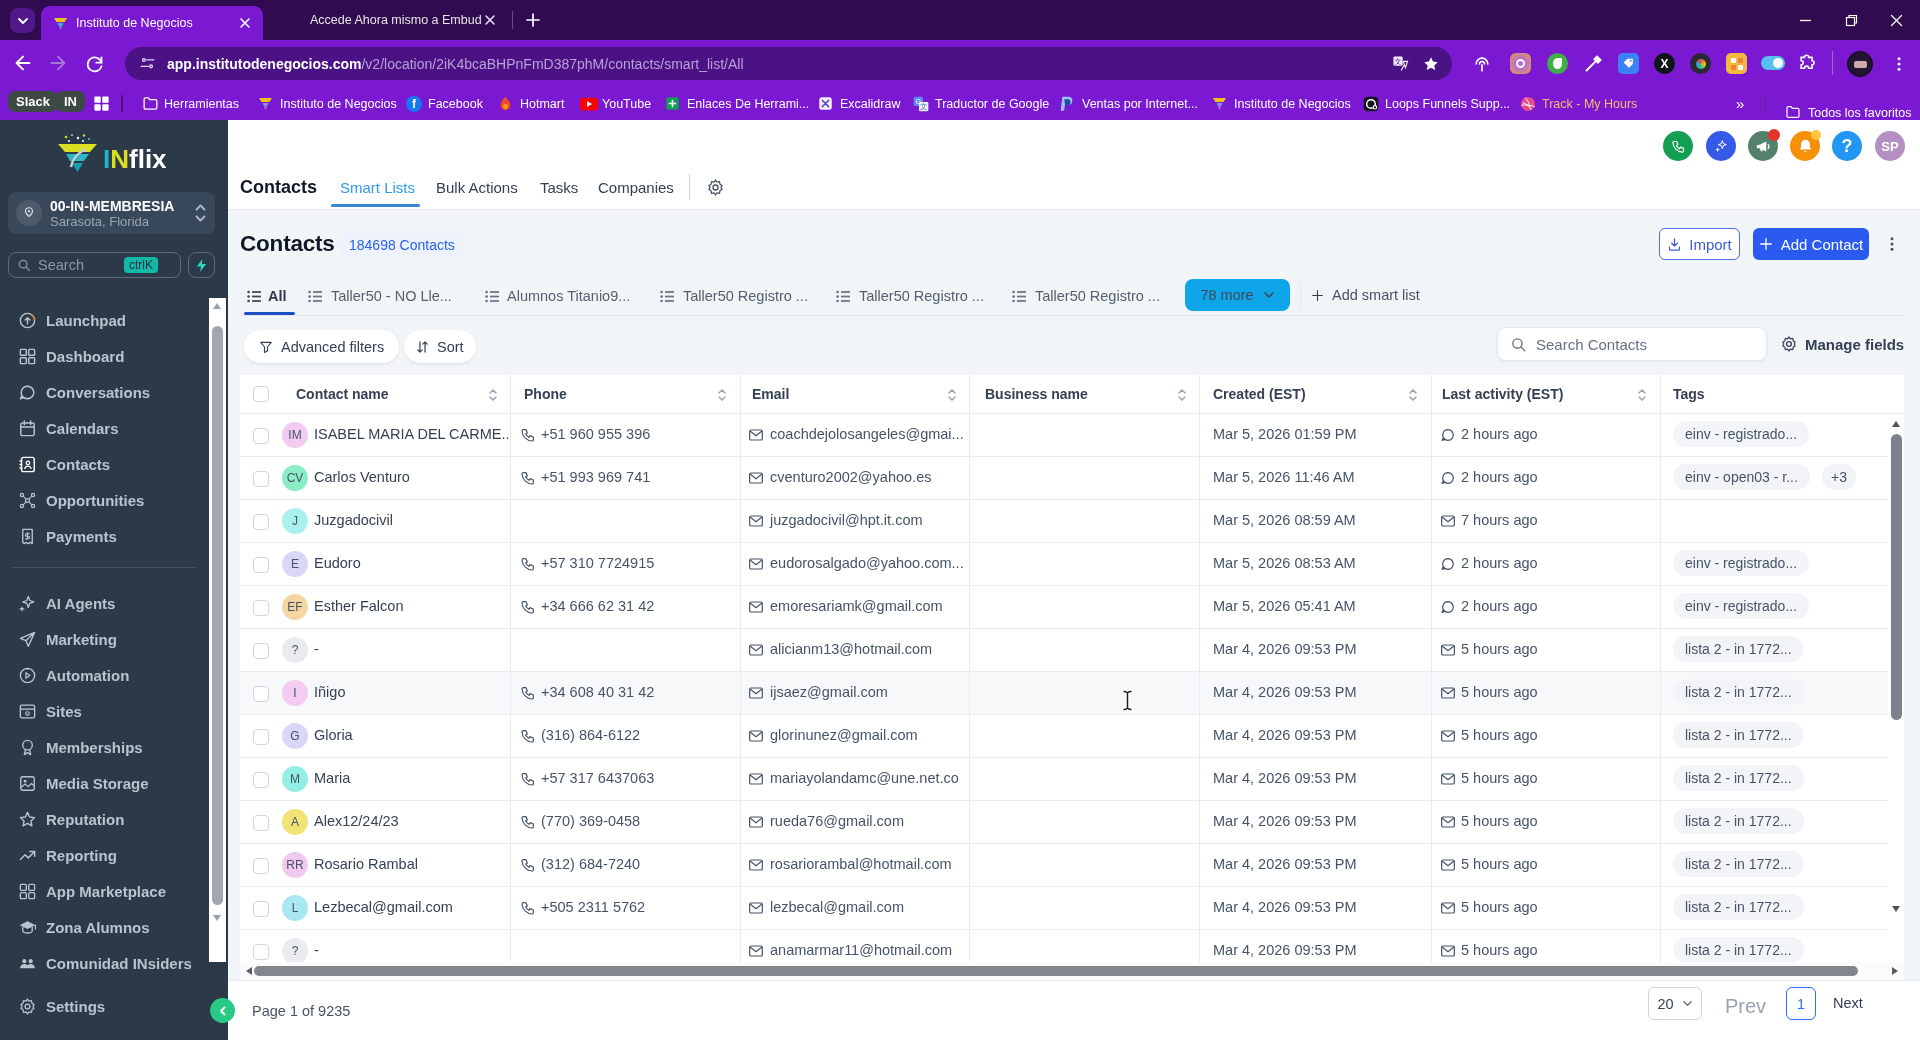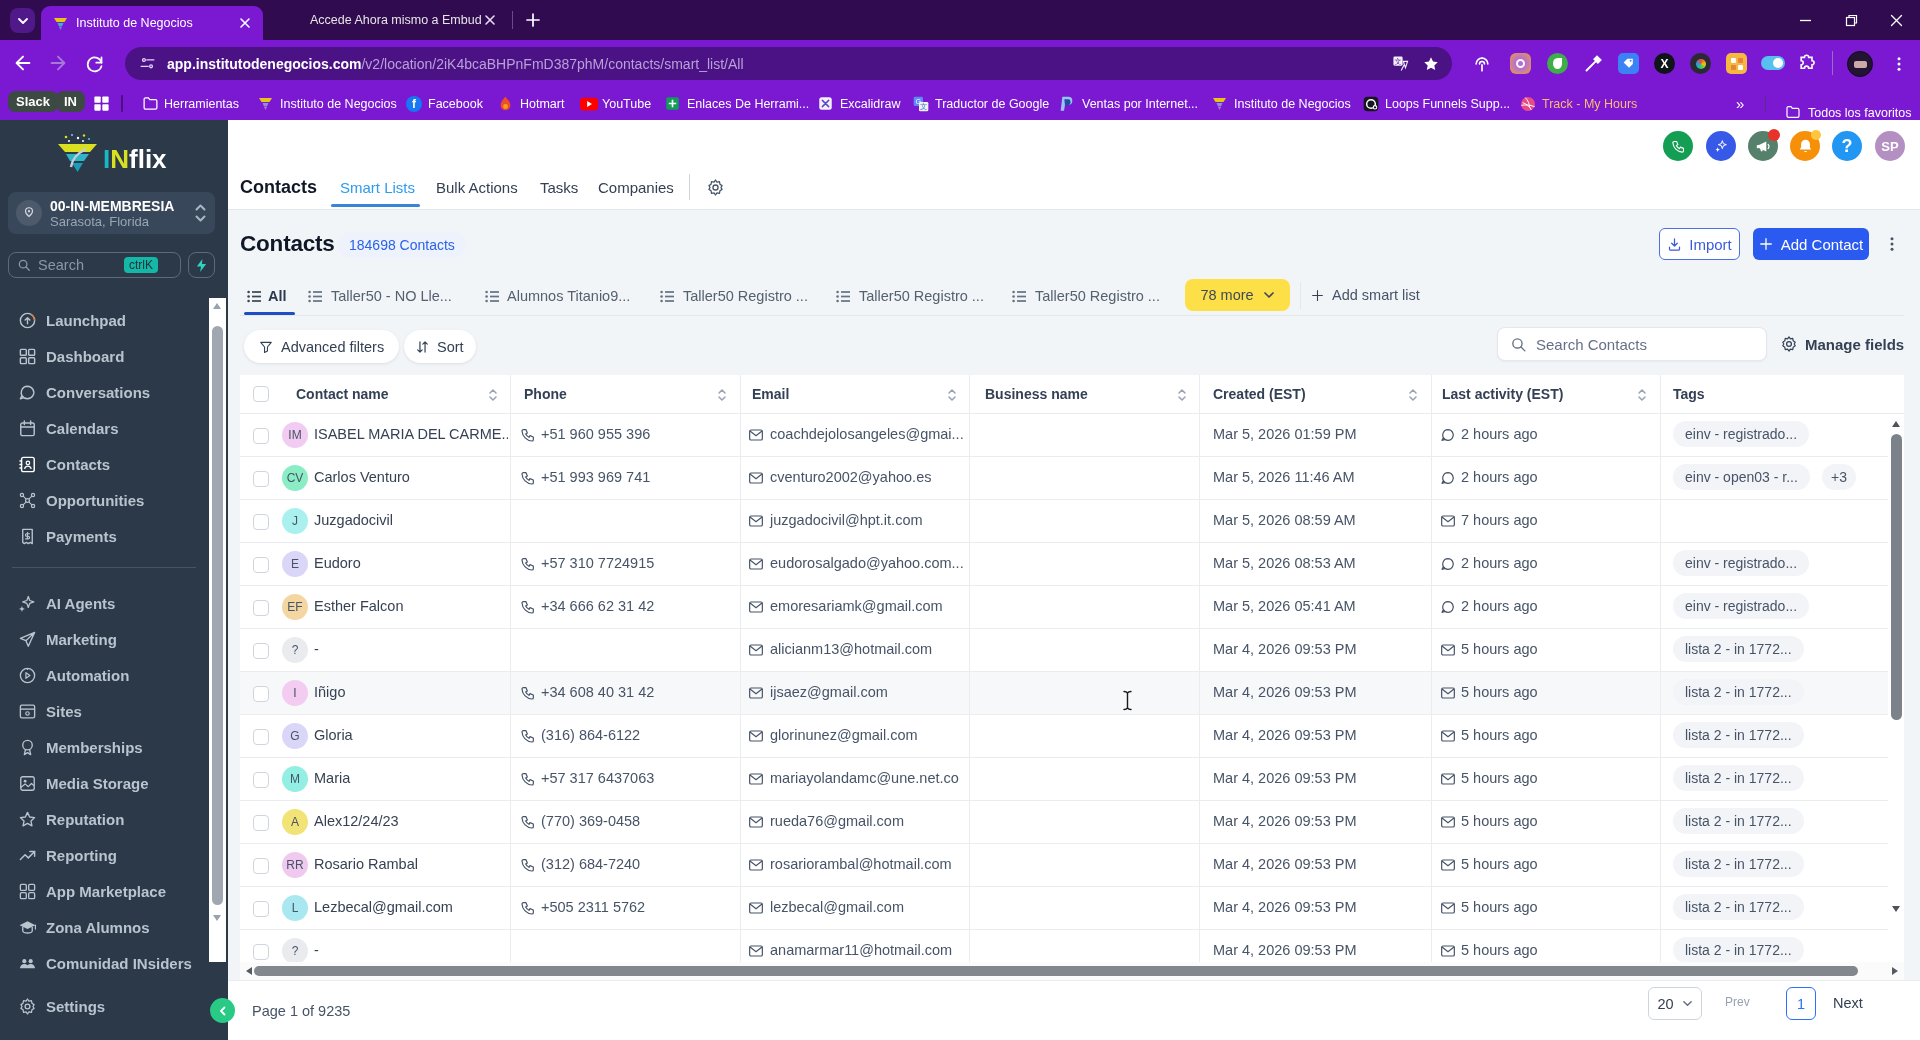--- a/index.html
+++ b/index.html
@@ -541,21 +541,21 @@
           <circle cx="1.6" cy="2" r="1.3" fill="#667085"></circle>
           <path d="M5 2 H14" stroke="#667085" stroke-width="1.7"></path>
           <circle cx="1.6" cy="6.5" r="1.3" fill="#667085"></circle>
           <path d="M5 6.5 H14" stroke="#667085" stroke-width="1.7"></path>
           <circle cx="1.6" cy="11" r="1.3" fill="#667085"></circle>
           <path d="M5 11 H14" stroke="#667085" stroke-width="1.7"></path>
         </svg>
       <span style="position:absolute;left:807px;top:168px;font-size:14.5px;color:#556070;">Taller50 Registro ...</span>
       <div style="position:absolute;left:12px;top:195px;width:1664px;height:1px;background:#e4e7ec;"></div>
       <div style="position:absolute;left:16px;top:192px;width:51px;height:3px;background:#1d4fc4;border-radius:2px;"></div>
-      <div style="position:absolute;left:957px;top:159px;width:105px;height:32px;background:#fde047;border-radius:8px;display:flex;align-items:center;justify-content:center;gap:9px;color:#3f4a59;font-size:14.5px;">78 more <svg width="12" height="12" viewBox="0 0 12 12">
+      <div style="position:absolute;left:957px;top:159px;width:105px;height:32px;background:#0ea5e9;border-radius:8px;display:flex;align-items:center;justify-content:center;gap:9px;color:#3f4a59;font-size:14.5px;">78 more <svg width="12" height="12" viewBox="0 0 12 12">
             <path d="M2 4 L6 8 L10 4" stroke="#3f4a59" stroke-width="1.7" fill="none" stroke-linecap="round" stroke-linejoin="round"></path>
           </svg></div>
       <div style="position:absolute;left:1072px;top:162px;width:1px;height:27px;background:#e4e7ec;"></div>
       <div style="position:absolute;left:1083px;top:167px;color:#475467;font-size:14.5px;display:flex;align-items:center;gap:8px;"><svg width="13" height="13" viewBox="0 0 24 24">
             <path d="M12 3 V21 M3 12 H21" stroke="#374151" stroke-width="2" stroke-linecap="round"></path>
           </svg>Add smart list</div>
 
       <div class="btn-white" style="position:absolute;left:16px;top:210px;">
         <svg width="14" height="14" viewBox="0 0 24 24">
             <path d="M3 4 H21 L14.5 12 V19 L9.5 21.5 V12 z" fill="none" stroke="#344054" stroke-width="1.9" stroke-linejoin="round"></path>
@@ -895,21 +895,21 @@
         <svg width="8" height="10" viewBox="0 0 8 10" style="position:absolute;right:5px;top:4px;">
             <path d="M1 1 L7 5 L1 9 z" fill="#555b63"></path>
           </svg>
       </div>
 
       <div style="position:absolute;left:0;top:860px;width:1692px;height:68px;background:#fff;border-top:1px solid #e9edf1;">
         <div style="position:absolute;left:24px;top:22px;color:#475467;font-size:14.5px;">Page 1 of 9235</div>
         <div style="position:absolute;left:1420px;top:6px;width:54px;height:33px;border:1px solid #d0d5dd;border-radius:6px;background:#fff;display:flex;align-items:center;justify-content:center;gap:8px;color:#344054;font-size:14.5px;">20 <svg width="11" height="11" viewBox="0 0 12 12">
               <path d="M2 4 L6 8 L10 4" stroke="#667085" stroke-width="1.6" fill="none" stroke-linecap="round" stroke-linejoin="round"></path>
             </svg></div>
-        <div style="position:absolute;left:1497px;top:14px;color:#98a2b3;font-size:12px;">Prev</div>
+        <div style="position:absolute;left:1497px;top:14px;color:#98a2b3;font-size:20px;">Prev</div>
         <div style="position:absolute;left:1558px;top:6px;width:30px;height:33px;border:1px solid #2970ff;border-radius:6px;display:flex;align-items:center;justify-content:center;color:#2970ff;font-size:14.5px;">1</div>
         <div style="position:absolute;left:1605px;top:14px;color:#344054;font-size:14.5px;">Next</div>
       </div>
     </div>
   </div>
 </div>
 <svg style="position:absolute;left:1122px;top:690px;z-index:99;" width="11" height="21" viewBox="0 0 11 21">
     <path d="M2 1.5 C3.5 1.5 4.8 2 5.5 3 C6.2 2 7.5 1.5 9 1.5 M5.5 3 V18 M2 19.5 C3.5 19.5 4.8 19 5.5 18 C6.2 19 7.5 19.5 9 19.5" stroke="#1a1a1a" stroke-width="1.4" fill="none" stroke-linecap="round"></path>
   </svg>
 

